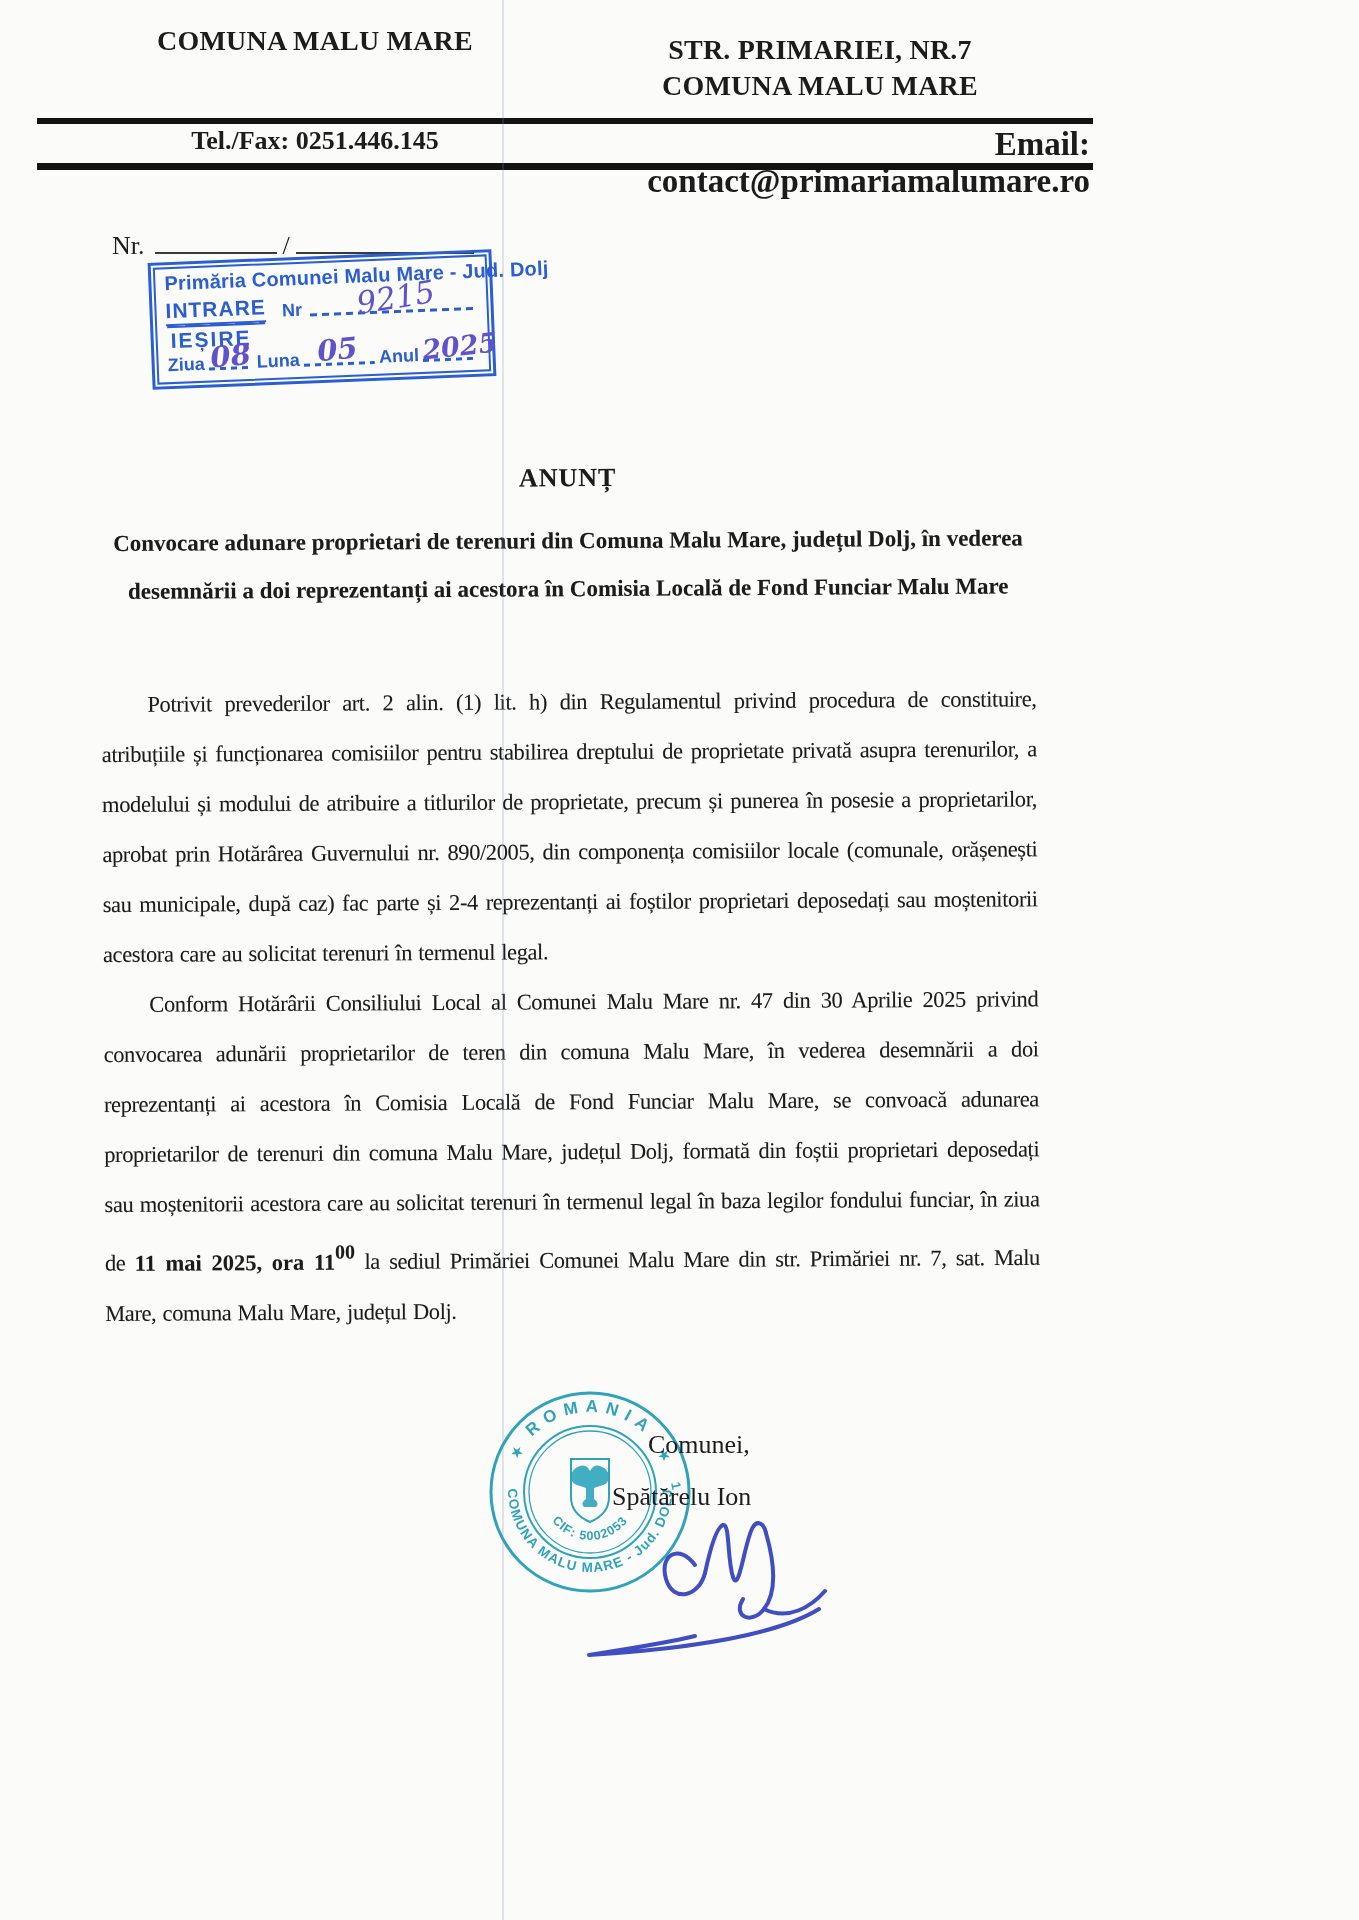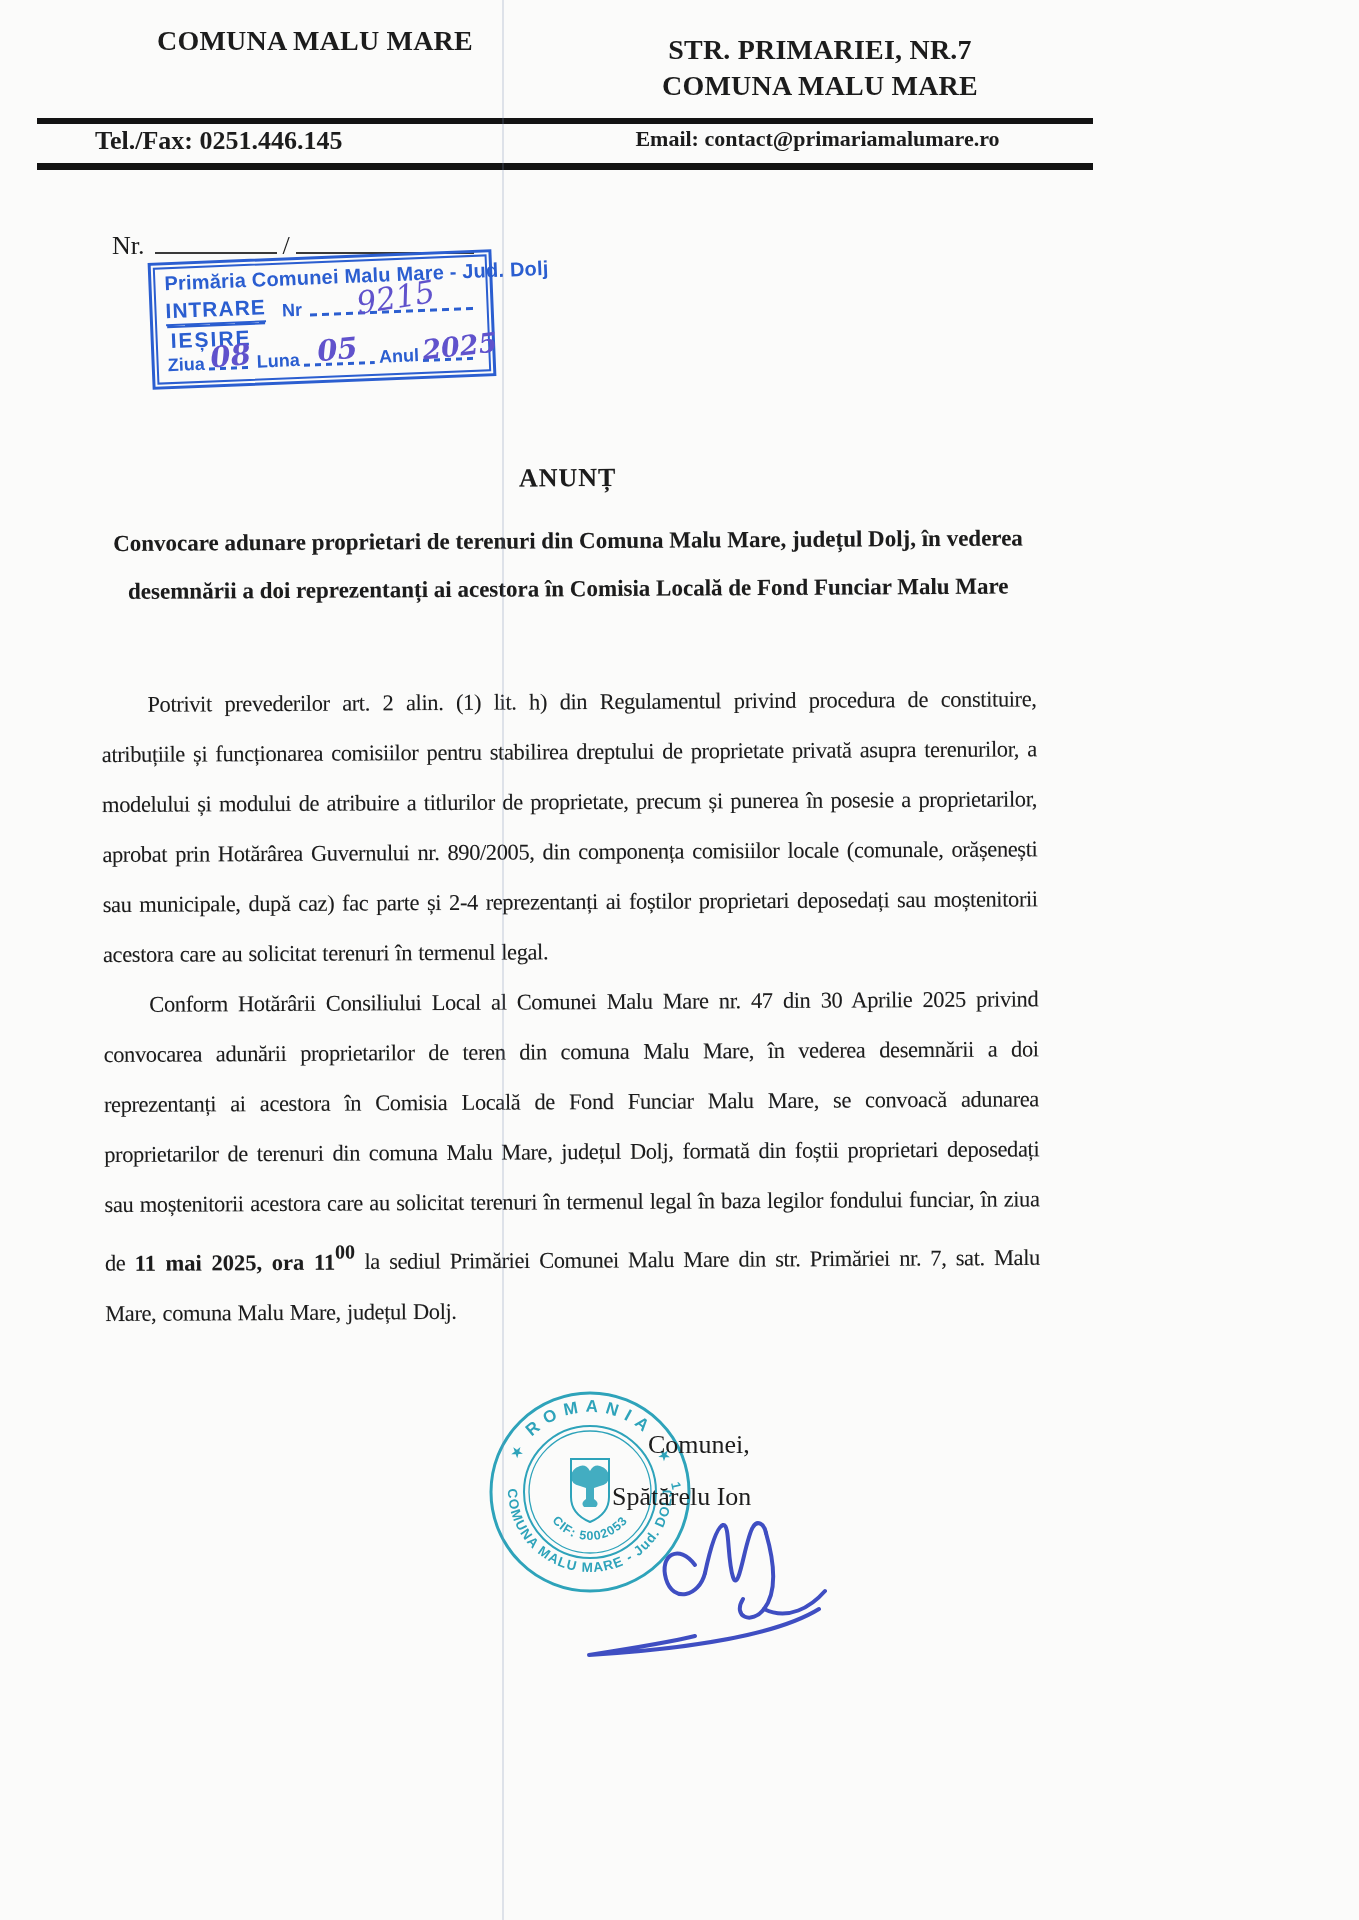--- a/index.html
+++ b/index.html
@@ -20,22 +20,22 @@
   }
   .abs{position:absolute;}
   
   .hdr-left{left:95px;top:24px;width:440px;text-align:center;
     font-weight:bold;font-size:28px;line-height:34px;letter-spacing:.2px;}
   .hdr-right{left:555px;top:32px;width:530px;text-align:center;
     font-weight:bold;font-size:28px;line-height:36px;letter-spacing:.2px;}
   .rule{left:37px;width:1056px;background:var(--rule-black);}
   .rule1{top:118px;height:6px;}
   .rule2{top:163px;height:7px;}
-  .phone{left:95px;top:126px;width:440px;text-align:left;font-weight:bold;font-size:26px;}
-  .email{left:545px;top:126px;width:545px;text-align:center;font-weight:bold;font-size:22px;}
+  .phone{left:95px;top:126px;width:440px;text-align:center;font-weight:bold;font-size:26px;}
+  .email{left:545px;top:126px;width:545px;text-align:right;font-weight:bold;font-size:33px;}
   
   .nr-row{left:112px;top:228px;font-size:26px;white-space:nowrap;}
   .nr-line{display:inline-block;border-bottom:2px solid #3a3a3a;height:24px;vertical-align:baseline;}
   .nr-line.l1{width:122px;margin-left:10px;}
   .nr-line.l2{width:178px;margin-left:6px;}
   .nr-slash{margin-left:6px;}
   
   .entry-stamp{left:150px;top:256px;width:334px;transform:rotate(-2.3deg);
     color:var(--stamp-blue);border:3px solid var(--stamp-blue);padding:2px;
     font-family:"Liberation Sans", sans-serif;}

